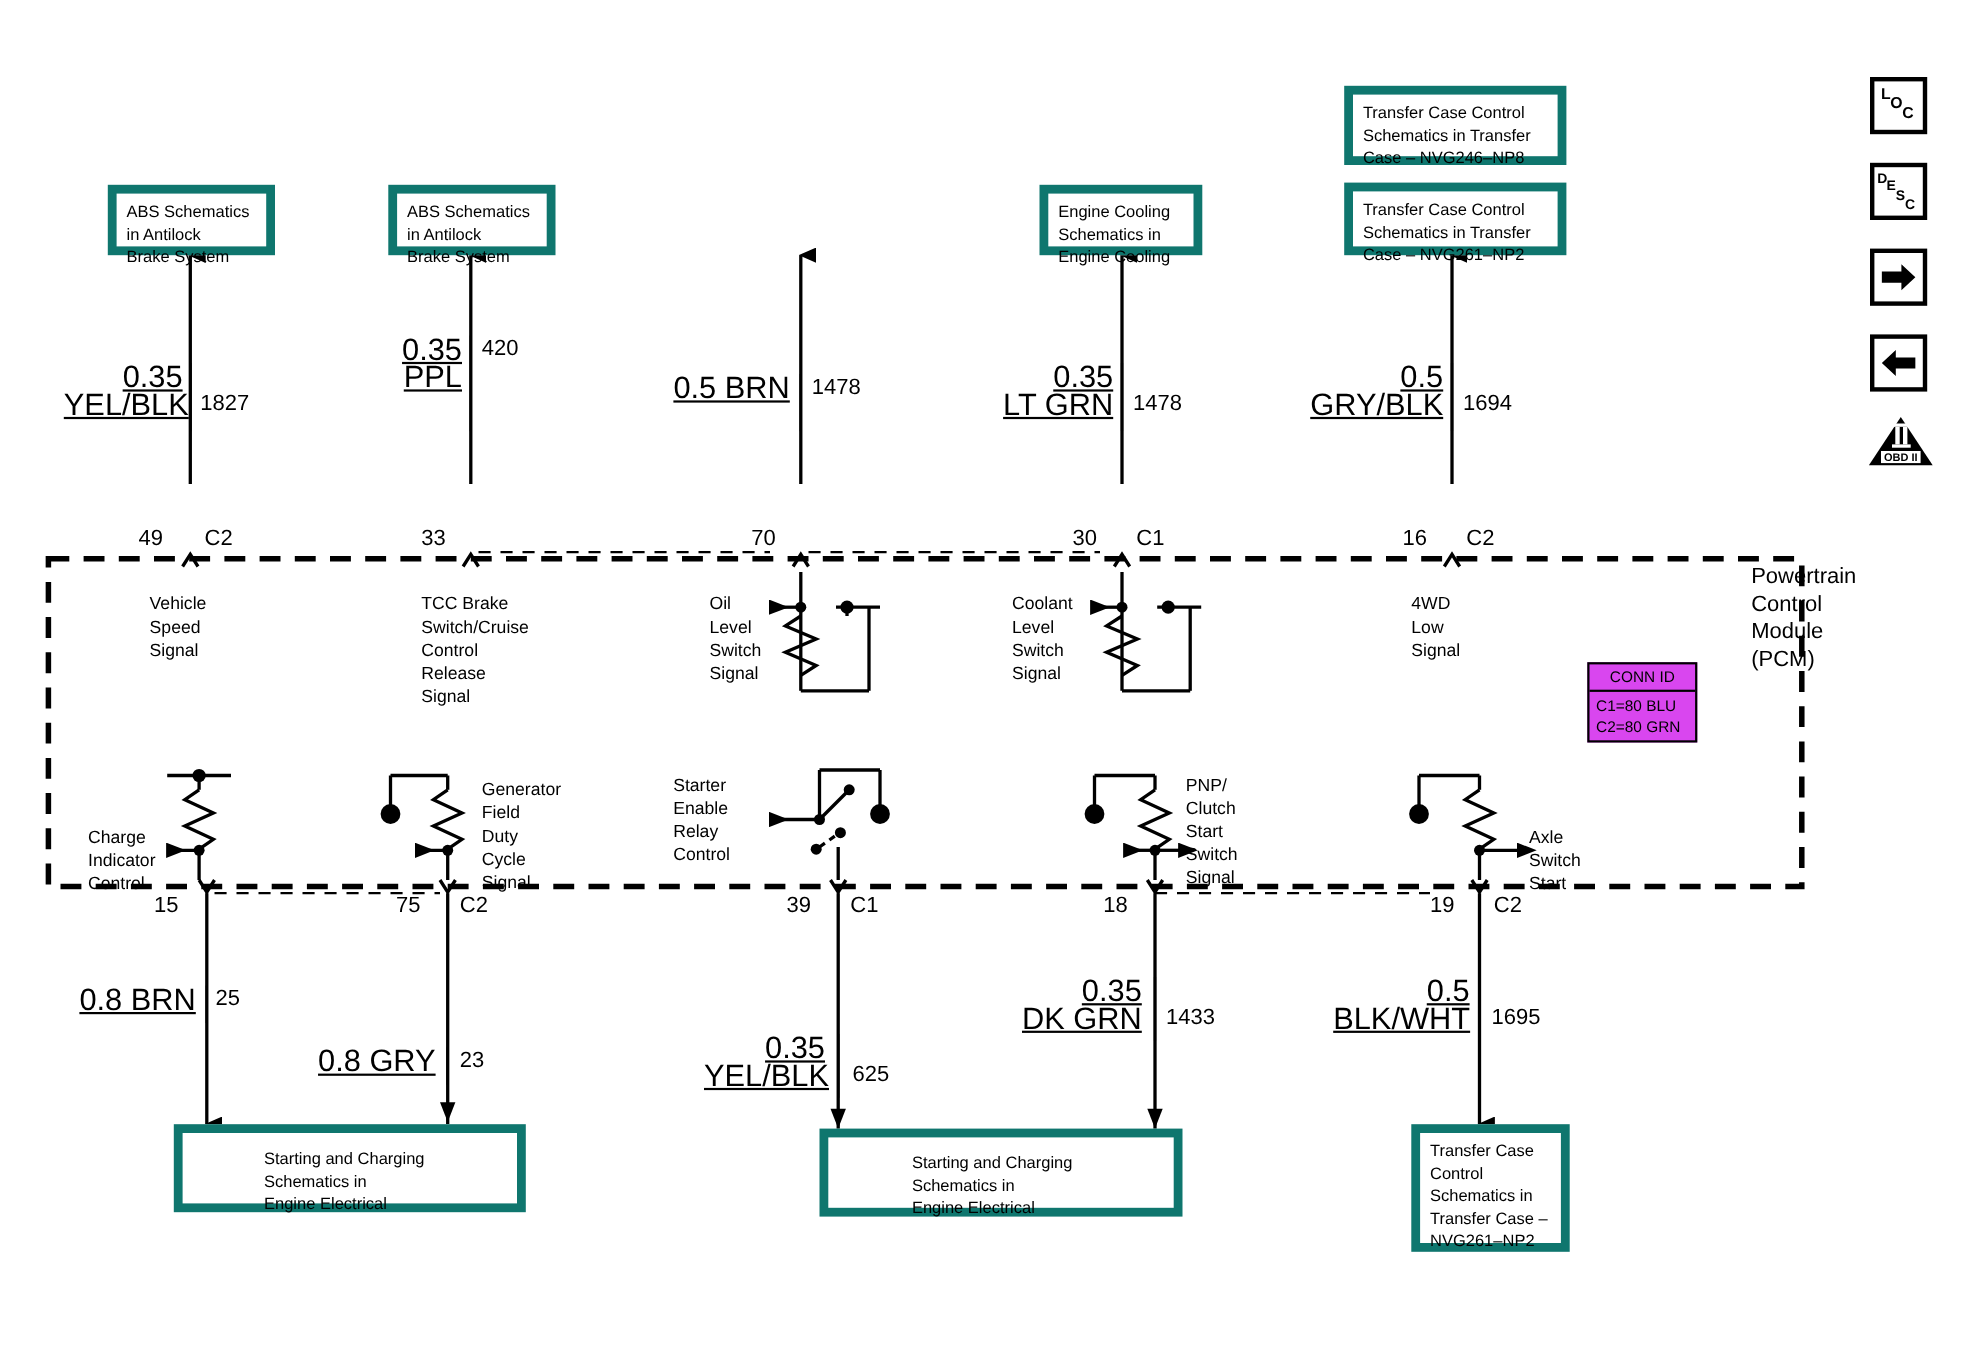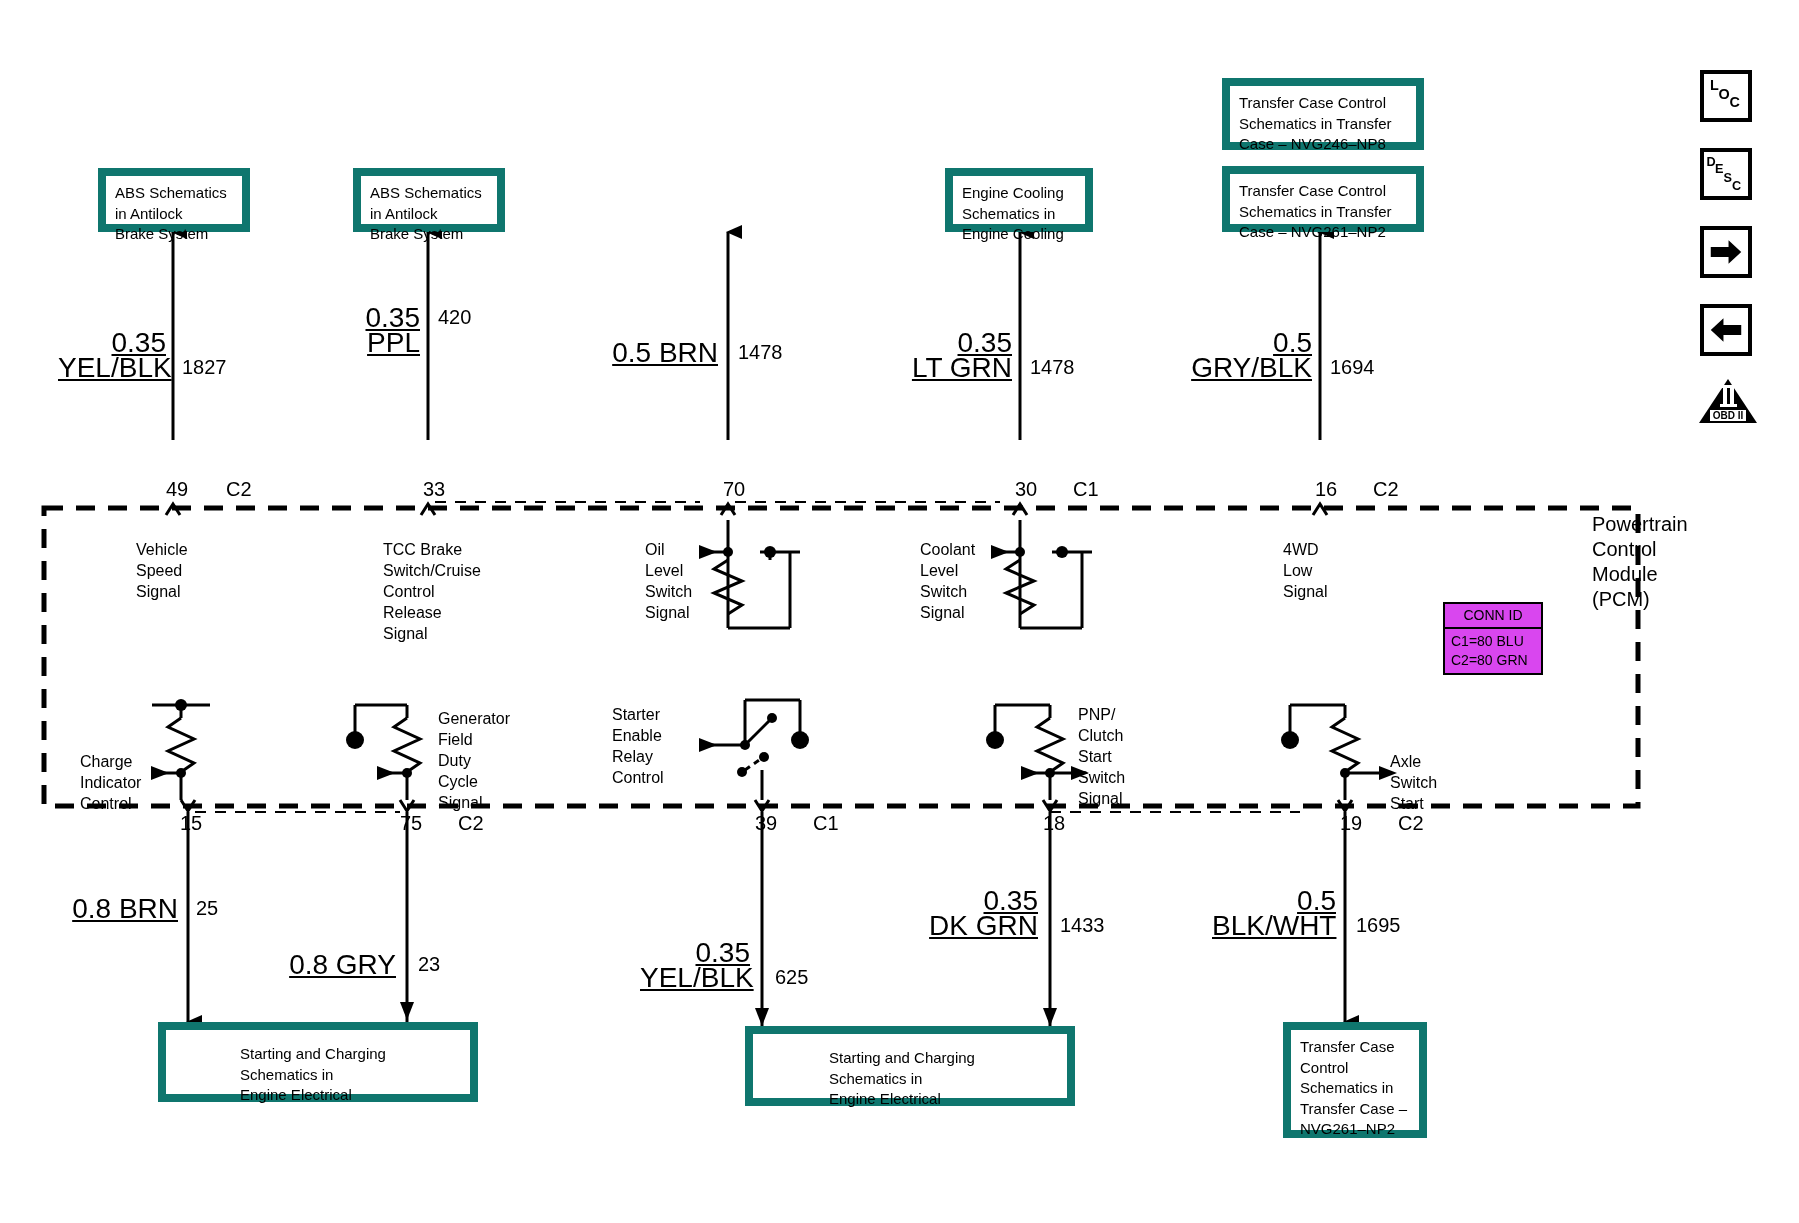--- a/index.html
+++ b/index.html
@@ -3,21 +3,21 @@
 <meta charset="utf-8">
 <style>
   html,body{margin:0;padding:0;background:#fff;}
   body{width:1799px;height:1223px;position:relative;overflow:hidden;
        font-family:"Liberation Sans",sans-serif;color:#000;}
   #stage{position:absolute;left:0;top:0;width:1799px;height:1223px;}
 
   .box{position:absolute;border:8px solid #0f766e;background:#fff;box-sizing:border-box;
        font-size:15px;line-height:20.5px;padding:7px 9px;white-space:pre-line;}
   .lbl{position:absolute;font-size:16px;line-height:21px;white-space:pre-line;margin-top:16px;}
-  .pin{position:absolute;font-size:20px;line-height:22px;margin-left:40px;}
+  .pin{position:absolute;font-size:20px;line-height:22px;}
   .wirelabel{position:absolute;font-size:28px;line-height:25px;white-space:pre-line;text-decoration:underline;}
   .wirenum{position:absolute;font-size:20px;line-height:25px;}
   .pcmlabel{position:absolute;font-size:20px;line-height:25px;white-space:pre-line;}
 
   .navbtn{position:absolute;border:4px solid #000;background:#fff;box-sizing:border-box;
           width:52px;height:52px;}
   .navbtn .gl{position:absolute;left:0;top:0;width:100%;height:100%;}
 
   .connid{position:absolute;border:2px solid #000;background:#d946ef;box-sizing:border-box;
           font-size:14px;line-height:19px;}

